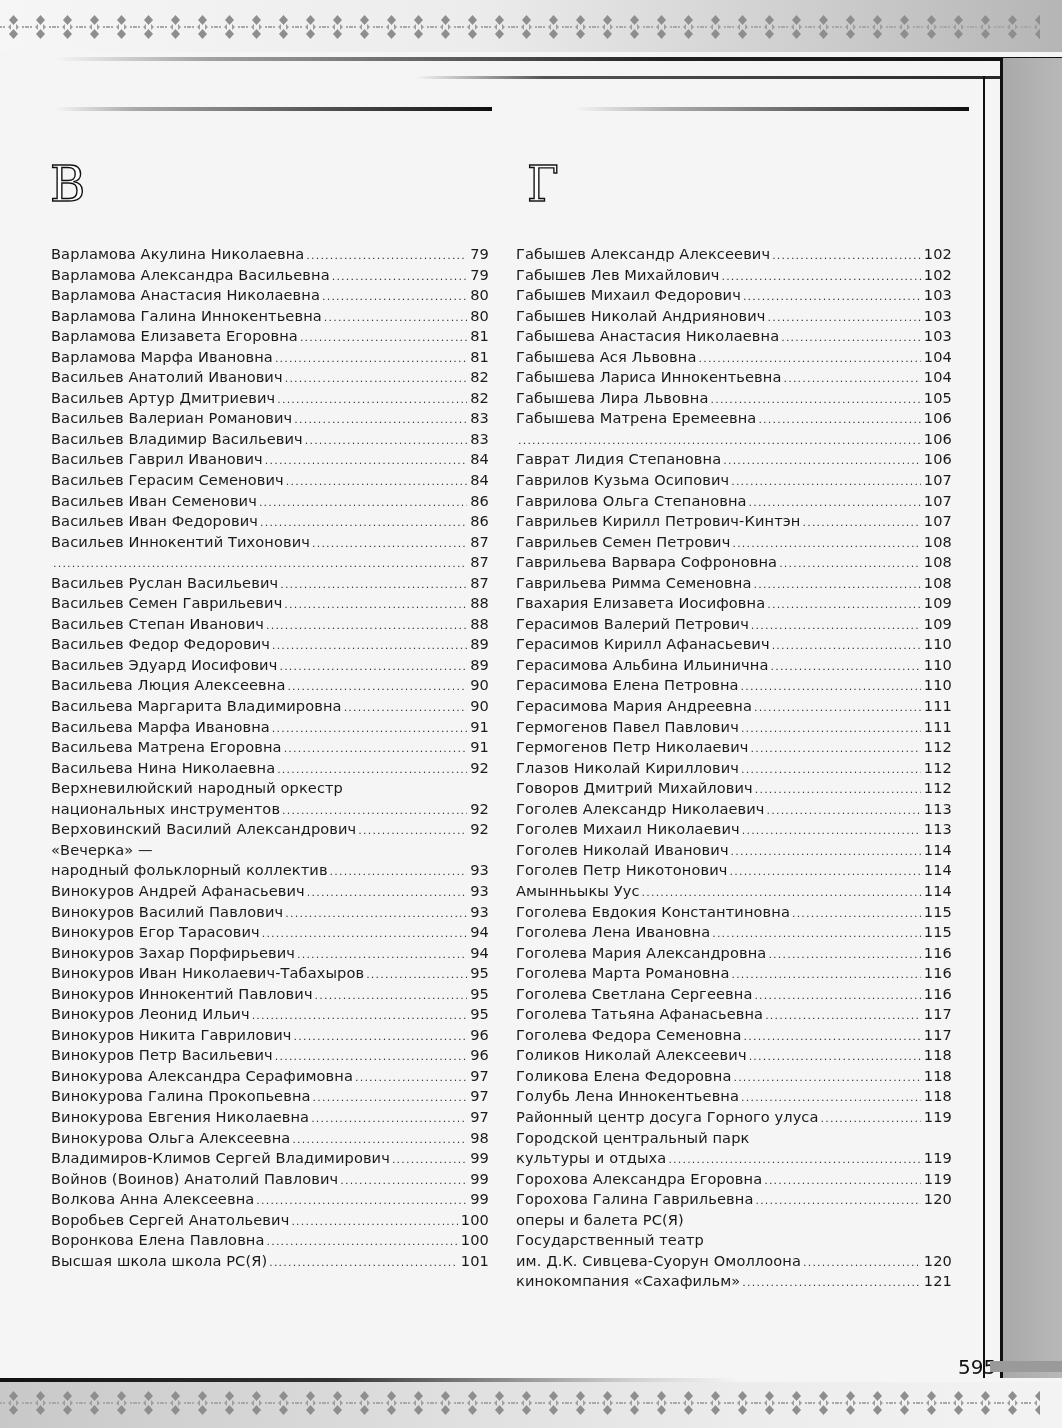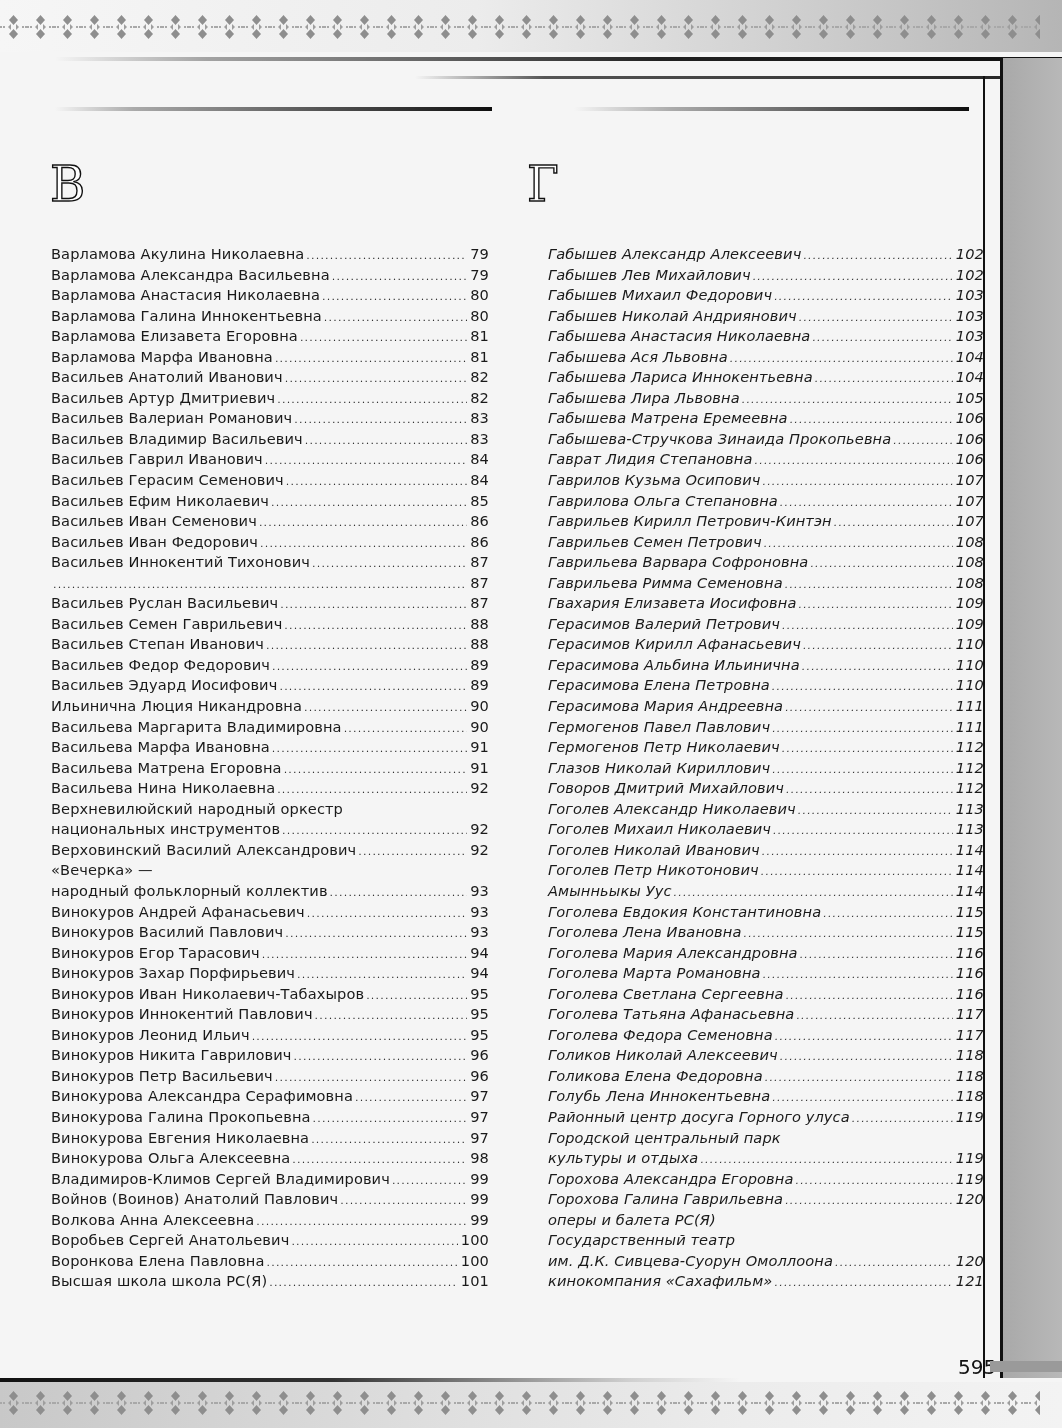--- a/index.html
+++ b/index.html
@@ -33,21 +33,21 @@
   .vline.b { top: 76px; left: 983px; height: 1302px; width: 2px; }
 
   .letter { position: absolute; top: 160px; font-family: "DejaVu Serif", "Liberation Serif", serif;
     font-size: 48px; font-weight: normal; color: #fff; line-height: 1;
     -webkit-text-stroke: 1.4px #111; }
   .letter.left { left: 50px; }
   .letter.right { left: 527px; }
 
   .column { position: absolute; top: 244px; }
   .column.left { left: 51px; width: 438px; }
-  .column.right { left: 548px; width: 436px; font-style: italic; }
+  .column.right { left: 516px; width: 436px; }
   .entry { font-size: 14.6px; line-height: 20.55px; height: 20.55px; display: flex;
     align-items: baseline; white-space: nowrap; letter-spacing: 0.1px; }
   .entry .name { flex: 0 0 auto; }
   .entry .dots { flex: 1 1 auto; overflow: hidden; margin: 0 3px 0 2px; color: #333; letter-spacing: 1.2px; font-size: 11px; }
   .entry .dots::before { content: "........................................................................................................................................"; }
   .entry .page { flex: 0 0 auto; text-align: right; }
 
   .page-number { position: absolute; top: 1355px; left: 958px; font-size: 20px; color: #111; }
   .page-tab { position: absolute; top: 1361px; left: 990px; width: 72px; height: 11px; background: #9a9a9a; }
 </style>
@@ -164,25 +164,20 @@
       <span class="name">Васильев Гаврил Иванович</span>
       <span class="dots"></span>
       <span class="page">84</span>
     </div>
     <div class="entry">
       <span class="name">Васильев Герасим Семенович</span>
       <span class="dots"></span>
       <span class="page">84</span>
     </div>
     <div class="entry">
-      <span class="name">Васильев Ефим Николаевич</span>
-      <span class="dots"></span>
-      <span class="page">85</span>
-    </div>
-    <div class="entry">
       <span class="name">Васильев Иван Семенович</span>
       <span class="dots"></span>
       <span class="page">86</span>
     </div>
     <div class="entry">
       <span class="name">Васильев Иван Федорович</span>
       <span class="dots"></span>
       <span class="page">86</span>
     </div>
     <div class="entry">
@@ -213,21 +208,21 @@
       <span class="name">Васильев Федор Федорович</span>
       <span class="dots"></span>
       <span class="page">89</span>
     </div>
     <div class="entry">
       <span class="name">Васильев Эдуард Иосифович</span>
       <span class="dots"></span>
       <span class="page">89</span>
     </div>
     <div class="entry">
-      <span class="name">Ильинична Люция Никандровна</span>
+      <span class="name">Васильева Люция Алексеевна</span>
       <span class="dots"></span>
       <span class="page">90</span>
     </div>
     <div class="entry">
       <span class="name">Васильева Маргарита Владимировна</span>
       <span class="dots"></span>
       <span class="page">90</span>
     </div>
     <div class="entry">
       <span class="name">Васильева Марфа Ивановна</span>
@@ -401,21 +396,20 @@
       <span class="name">Габышева Лира Львовна</span>
       <span class="dots"></span>
       <span class="page">105</span>
     </div>
     <div class="entry">
       <span class="name">Габышева Матрена Еремеевна</span>
       <span class="dots"></span>
       <span class="page">106</span>
     </div>
     <div class="entry">
-      <span class="name">Габышева-Стручкова Зинаида Прокопьевна</span>
       <span class="dots"></span>
       <span class="page">106</span>
     </div>
     <div class="entry">
       <span class="name">Гаврат Лидия Степановна</span>
       <span class="dots"></span>
       <span class="page">106</span>
     </div>
     <div class="entry">
       <span class="name">Гаврилов Кузьма Осипович</span>

